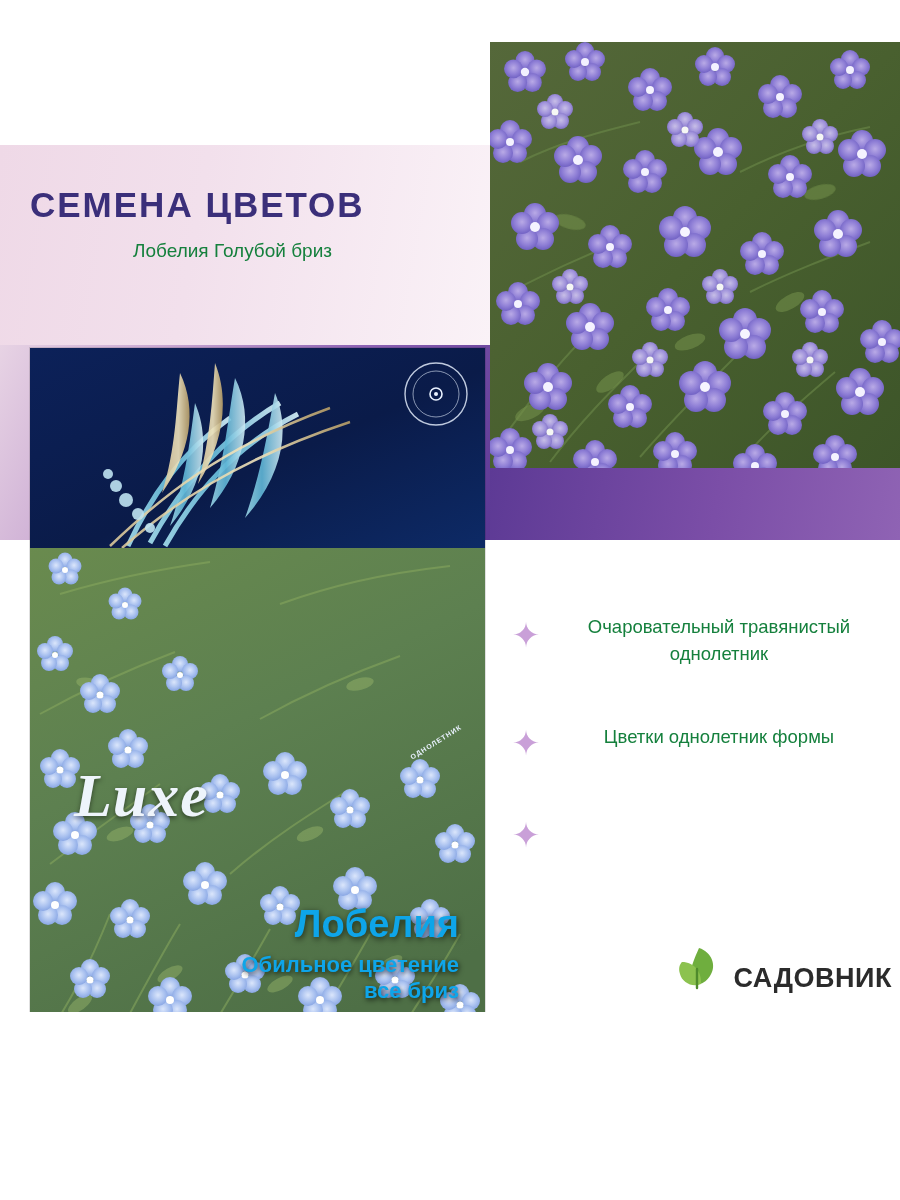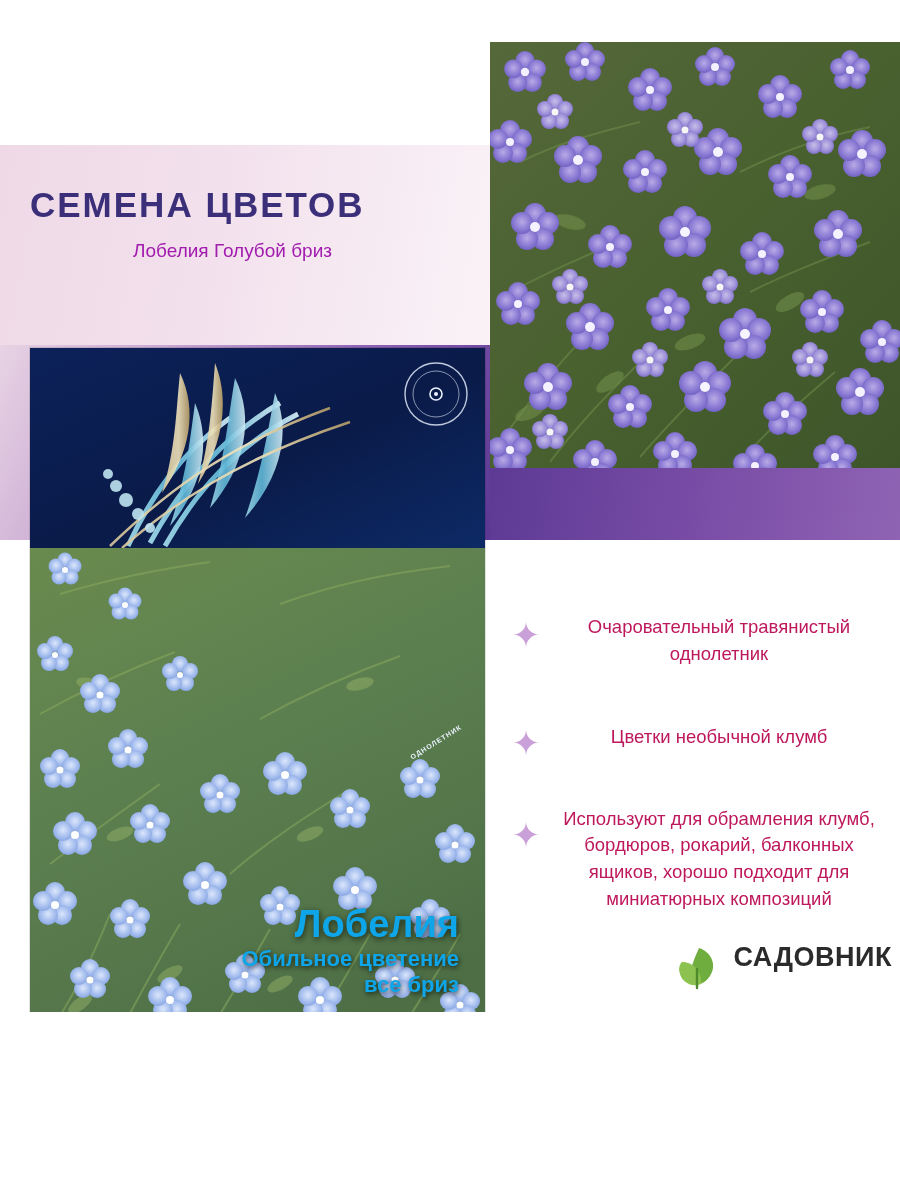--- a/index.html
+++ b/index.html
@@ -19,21 +19,21 @@
     position:absolute; left:0; top:145px; width:490px; height:200px;
     background:linear-gradient(100deg,#efd9e7 0%, #f2e0ec 40%, #faf2f7 100%);
   }
   .banner-title {
     position:absolute; left:30px; top:185px;
     font-size:35px; font-weight:bold; letter-spacing:2px;
     color:#3b2f7a;
   }
   .banner-sub {
     position:absolute; left:133px; top:240px;
-    font-size:19px; color:#a21caf;
+    font-size:19px; color:#15803d;
   }
 
   
   .purple-band {
     position:absolute; left:0; top:345px; width:490px; height:195px;
     background:linear-gradient(115deg,#e7d3e4 0%, #c9a8d2 28%, #8d63b4 62%, #5b3794 100%);
   }
   .purple-band-right {
     position:absolute; left:490px; top:468px; width:410px; height:72px;
     background:linear-gradient(100deg,#5d3a95 0%, #7b4ea7 55%, #8f63b4 100%);
@@ -76,37 +76,37 @@
     font-size:7px; letter-spacing:1px; color:#eaf2ff; white-space:nowrap;
     font-weight:bold;
   }
 
   .packet-name {
     position:absolute; right:26px; top:555px; text-align:right; z-index:8;
     color:#0ea5e9;
   }
   .packet-name .l1 { font-size:38px; font-weight:bold; text-shadow:1px 2px 6px rgba(0,0,0,.65); }
   .packet-name .l2 { font-size:38px; font-weight:bold; margin-top:-4px; text-shadow:1px 2px 6px rgba(0,0,0,.65); }
-  .packet-name .l3 { font-size:22px; font-weight:bold; text-shadow:1px 2px 5px rgba(0,0,0,.7); }
+  .packet-name .l3 { font-size:22px; font-weight:bold; margin-top:6px; text-shadow:1px 2px 5px rgba(0,0,0,.7); }
   .packet-name .l4 { font-size:22px; font-weight:bold; text-shadow:1px 2px 5px rgba(0,0,0,.7); }
 
   
   .features { position:absolute; left:500px; top:600px; width:390px; }
   .feature { position:relative; display:flex; align-items:flex-start; margin-bottom:40px; }
   .spark { width:52px; flex:0 0 52px; color:#c9a0d8; font-size:34px; line-height:1; text-align:center; padding-top:18px; }
   .feature-text {
-    flex:1; font-size:18.5px; line-height:1.45; color:#be185d; text-align:center;
+    flex:1; font-size:18.5px; line-height:1.45; color:#15803d; text-align:center;
     padding-right:4px;
   }
   .feature.f1 .feature-text { padding-top:14px; }
   .feature.f2 .feature-text { padding-top:16px; }
   .feature.f3 .feature-text { padding-top:6px; }
 
   
-  .brand { position:absolute; right:8px; bottom:18px; display:flex; align-items:flex-start; }
+  .brand { position:absolute; right:8px; bottom:18px; display:flex; align-items:flex-end; }
   .brand-leaf { width:52px; height:52px; margin-right:10px; }
   .brand-name { font-size:27px; font-weight:bold; color:#2b2b2b; letter-spacing:.5px; }
 </style>
 </head>
 <body>
 
 <div class="page">
 
   <div class="top-white"></div>
 
@@ -852,20 +852,21 @@
 
         <g transform="translate(406,46)">
           <circle r="31" fill="none" stroke="#dfe9f8" stroke-width="1.4" opacity="0.85"></circle>
           <circle r="23" fill="none" stroke="#dfe9f8" stroke-width="1" opacity="0.6"></circle>
           <circle r="6" fill="none" stroke="#eaf2ff" stroke-width="1.6"></circle>
           <circle r="2" fill="#eaf2ff"></circle>
         </g>
       </svg>
     </div>
 
+    <div class="luxe">Luxe</div>
 
     <div class="annual-badge">
       <div class="txt">ОДНОЛЕТНИК</div>
     </div>
 
     <div class="packet-name">
       <div class="l1">Лобелия</div>
       <div class="l3">Обильное цветение</div>
       <div class="l4">все бриз</div>
     </div>
@@ -903,25 +904,24 @@
     </div>
   </div>
 
   <div class="features">
     <div class="feature f1">
       <div class="spark">✦</div>
       <div class="feature-text">Очаровательный травянистый однолетник</div>
     </div>
     <div class="feature f2">
       <div class="spark">✦</div>
-      <div class="feature-text">Цветки необычной клумб</div>
+      <div class="feature-text">Цветки однолетник формы</div>
     </div>
     <div class="feature f3">
       <div class="spark">✦</div>
-      <div class="feature-text">Используют для обрамления клумб, бордюров, рокарий, балконных ящиков, хорошо подходит для миниатюрных композиций</div>
     </div>
   </div>
 
   <div class="brand">
     <div class="brand-leaf">
       <svg width="52" height="52" viewBox="0 0 52 52" xmlns="http://www.w3.org/2000/svg" aria-hidden="true">
         <path d="M27 6 C40 10 45 24 38 34 C32 43 24 44 20 40 C16 36 18 26 27 6 Z" fill="#6fae3e"></path>
         <path d="M10 20 C22 20 30 30 29 42 C20 46 10 40 8 32 C6 26 8 22 10 20 Z" fill="#8cc24f"></path>
         <path d="M25 46 L25 27" stroke="#4f8a2c" stroke-width="2.4" fill="none" stroke-linecap="round"></path>
       </svg>

